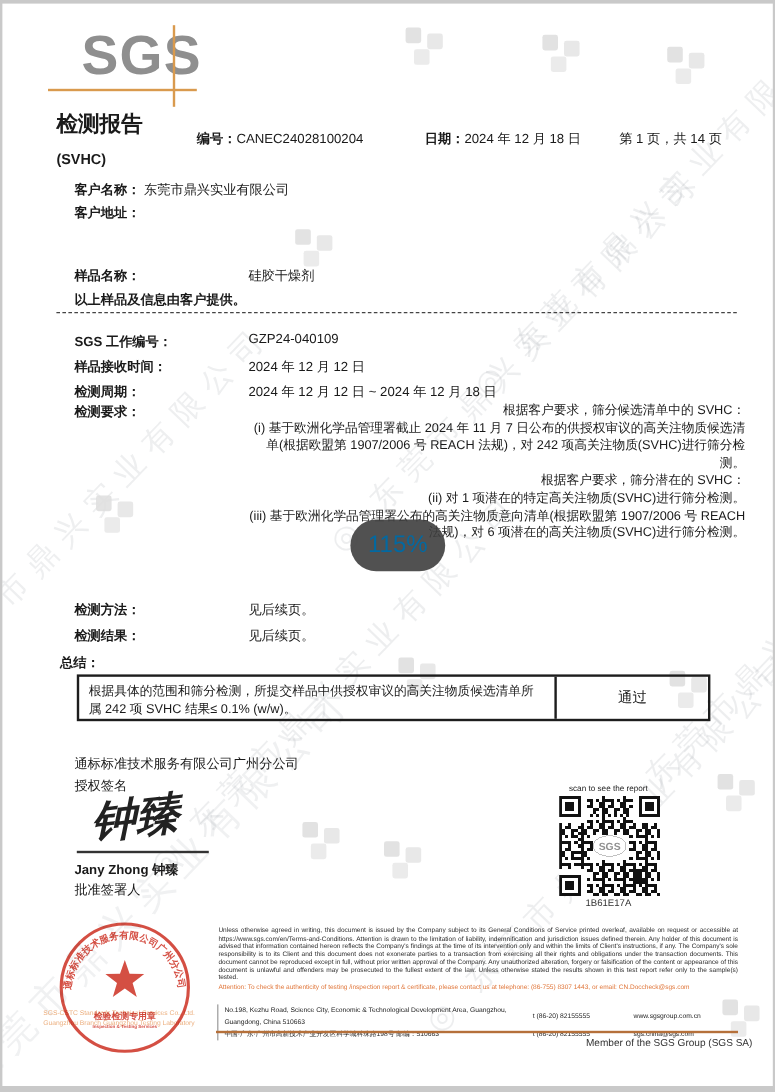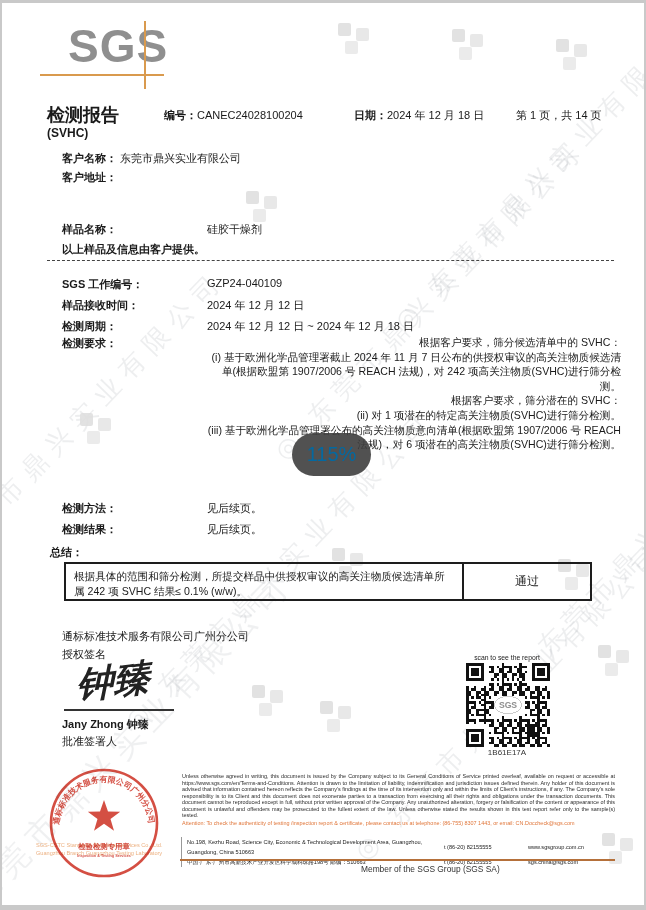--- a/index.html
+++ b/index.html
@@ -13,21 +13,21 @@
   .wm{position:absolute;white-space:nowrap;color:#8d939b;opacity:.15;font-size:26px;
       letter-spacing:9px;transform:rotate(-46deg);transform-origin:left bottom;pointer-events:none;}
   .wm.big{font-size:32px;opacity:.13;}
   .blob{position:absolute;width:13px;height:13px;background:#dedede;border-radius:2px;
         box-shadow:18px 5px 0 #e4e4e4,7px 18px 0 #e8e8e8;opacity:.85;}
   
   .logo-text{position:absolute;left:66px;top:16px;font-size:46px;font-weight:700;color:#8f8f8f;
              font-family:"Liberation Sans","DejaVu Sans",sans-serif;letter-spacing:1px;}
   .logo-hline{position:absolute;left:38px;top:71px;width:124px;height:2px;background:#d99a4e;}
   .logo-vline{position:absolute;left:142px;top:18px;width:2px;height:68px;background:#d99a4e;}
-  .rpt-title{position:absolute;left:45px;top:100px;font-size:18px;font-weight:700;}
+  .rpt-title{position:absolute;left:45px;top:88px;font-size:18px;font-weight:700;}
   .rpt-sub{position:absolute;left:45px;top:123px;font-size:12px;font-weight:700;}
   .hmeta{position:absolute;top:105px;font-size:11px;}
   .lab{font-weight:700;}
   .row-lab{position:absolute;left:60px;font-size:11px;font-weight:700;}
   .row-val{position:absolute;font-size:11px;}
   .dashline{position:absolute;left:45px;top:257px;width:567px;border-top:1px dashed #444;}
   .reqblock{position:absolute;left:205px;top:332px;width:414px;font-size:10.6px;line-height:14.6px;}
   .reqblock p{margin:0;text-align:right;}
   
   .sum-title{position:absolute;left:48px;top:542px;font-size:11px;font-weight:700;}
@@ -53,21 +53,21 @@
   .stamp{position:absolute;left:44px;top:762px;width:116px;height:116px;mix-blend-mode:multiply;z-index:3;}
   .footer-co-light{position:absolute;left:34px;top:838px;font-size:5.6px;line-height:8px;color:#ecb182;z-index:1;}
   
   .legal{position:absolute;left:180px;top:770px;width:433px;font-size:5.45px;line-height:6.5px;
          text-align:justify;color:#2c2c2c;}
   .attention{color:#e0763a;margin-top:1px;}
   .addr{position:absolute;left:179px;top:834px;width:433px;border-left:1px solid #999;
         padding-left:5px;box-sizing:border-box;font-size:5.6px;line-height:10px;color:#222;}
   .addr-row{display:grid;grid-template-columns:1fr 80px 86px;column-gap:4px;align-items:center;}
   .orange-rule{position:absolute;left:178px;top:856px;width:435px;height:2px;background:#b5703a;}
-  .member{position:absolute;left:359px;top:861px;width:232px;text-align:left;font-size:8.4px;color:#333;}
+  .member{position:absolute;left:393px;top:861px;width:232px;text-align:right;font-size:8.4px;color:#333;}
   
   .zoom-badge{position:absolute;left:292px;top:433px;width:79px;height:43px;border-radius:22px;
               background:rgba(62,62,62,.9);color:#0369a1;font-size:20px;font-weight:400;
               display:flex;align-items:center;justify-content:center;z-index:9;}
 </style>
 </head>
 <body>
 
 <div class="page">
 

